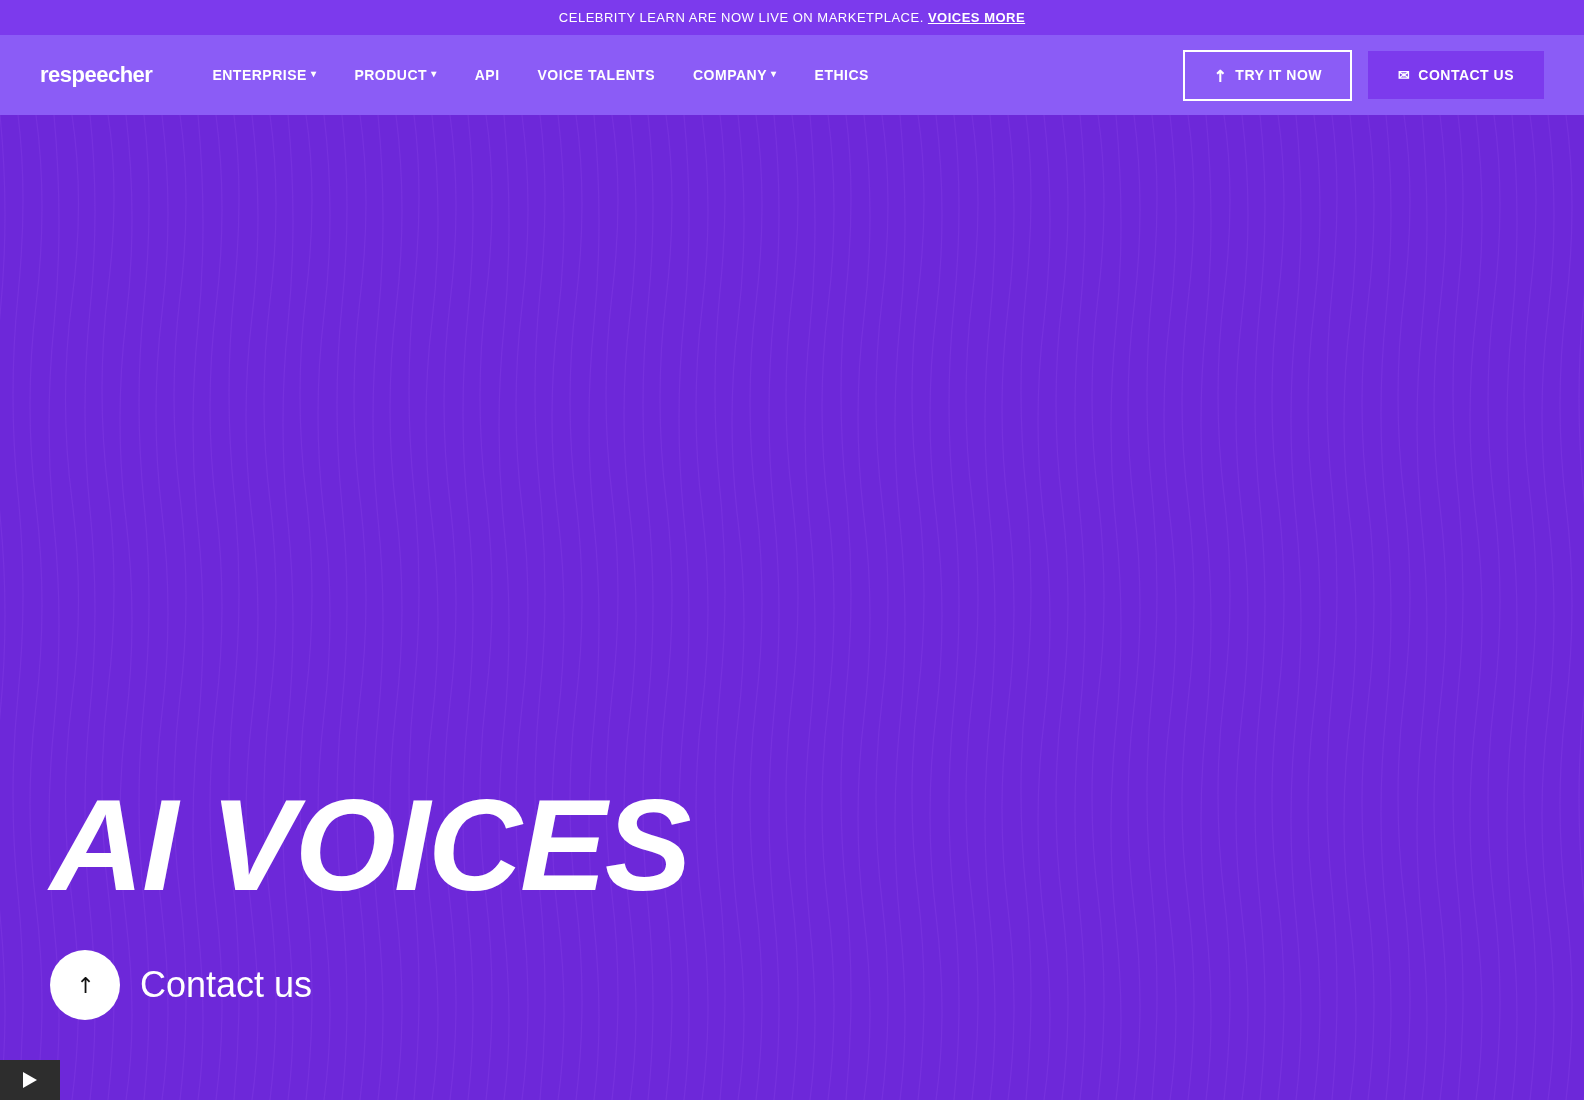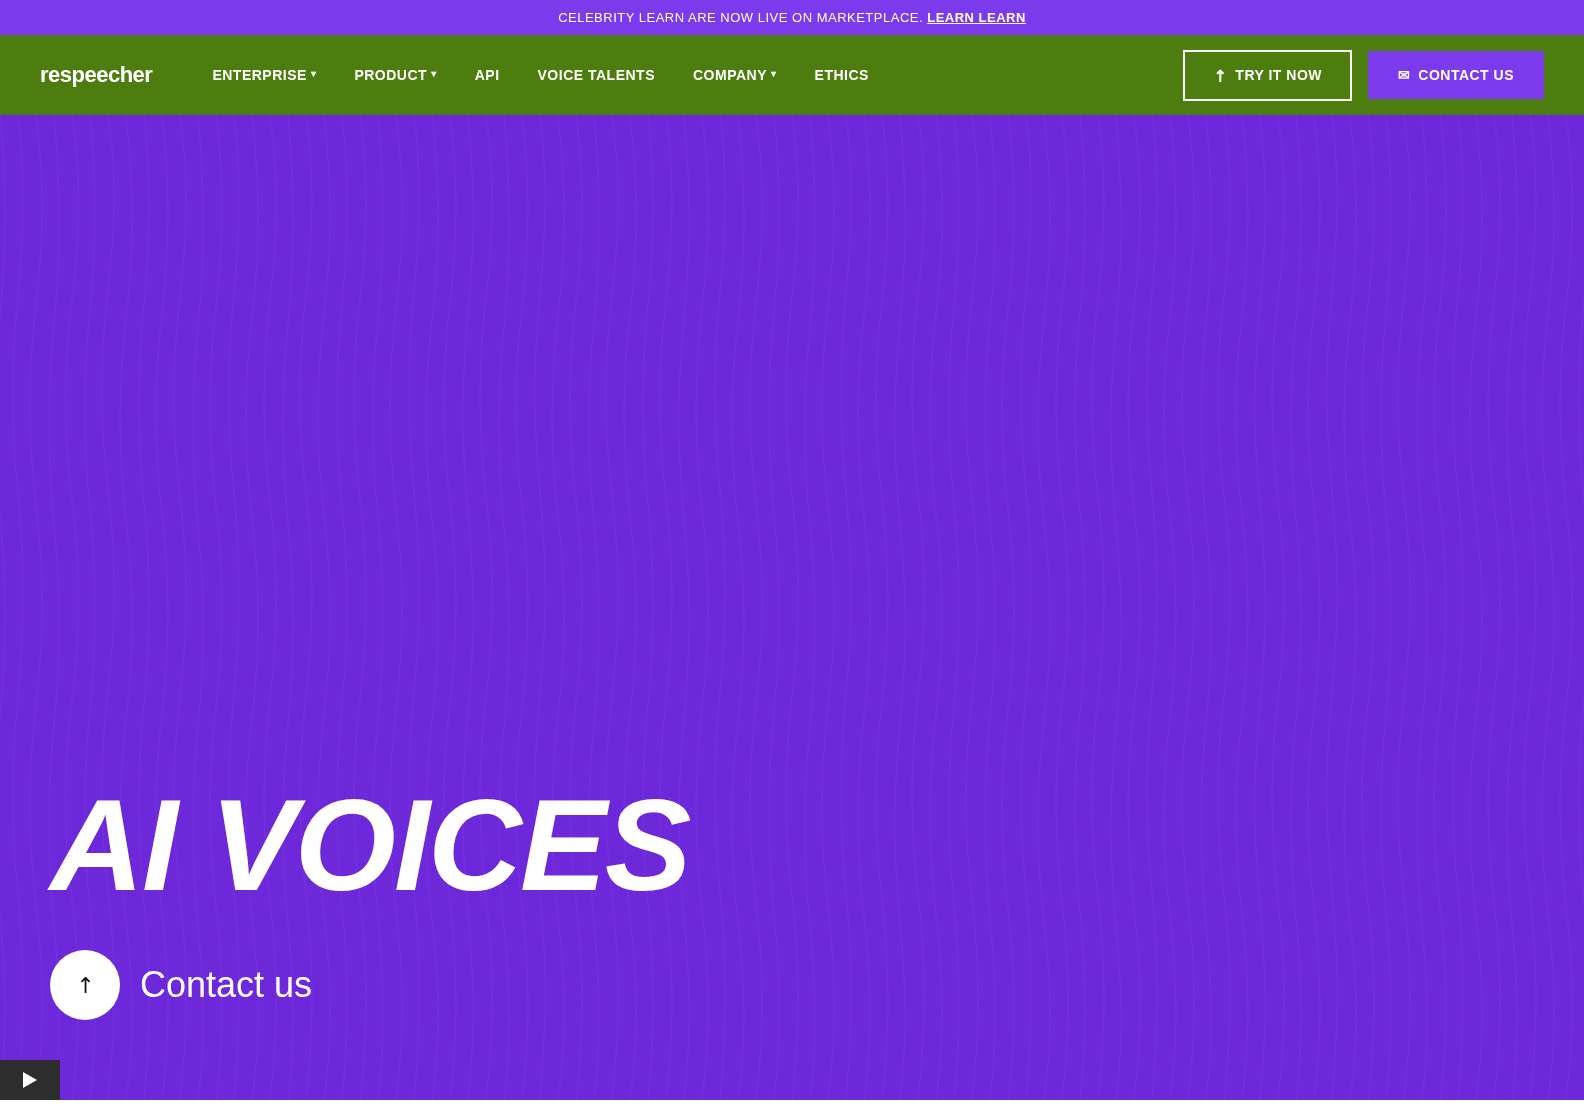--- a/index.html
+++ b/index.html
@@ -17,21 +17,21 @@
     }
     #announcement-bar a {
       color: #fff;
       font-weight: 700;
       text-decoration: underline;
       cursor: pointer;
     }
 
     
     #navbar {
-      background-color: #4d7c0f;
+      background-color: #8b5cf6;
       display: flex;
       align-items: center;
       padding: 0 40px;
       height: 80px;
     }
     #logo {
       color: #fff;
       font-size: 22px;
       font-weight: 700;
       letter-spacing: -0.5px;
@@ -203,21 +203,21 @@
       height: 100%;
       position: absolute;
       top: 0; left: 0;
     }
   </style>
 </head>
 <body>
 
 <div id="announcement-bar">
   <span>CELEBRITY LEARN ARE NOW LIVE ON MARKETPLACE.</span>
-  <a>LEARN LEARN</a>
+  <a>VOICES MORE</a>
 </div>
 
 <nav id="navbar">
   <div id="logo">respeecher</div>
   <div id="nav-links">
     <div class="nav-link">
       <span>ENTERPRISE</span>
       <span class="chevron">▾</span>
     </div>
     <div class="nav-link">

